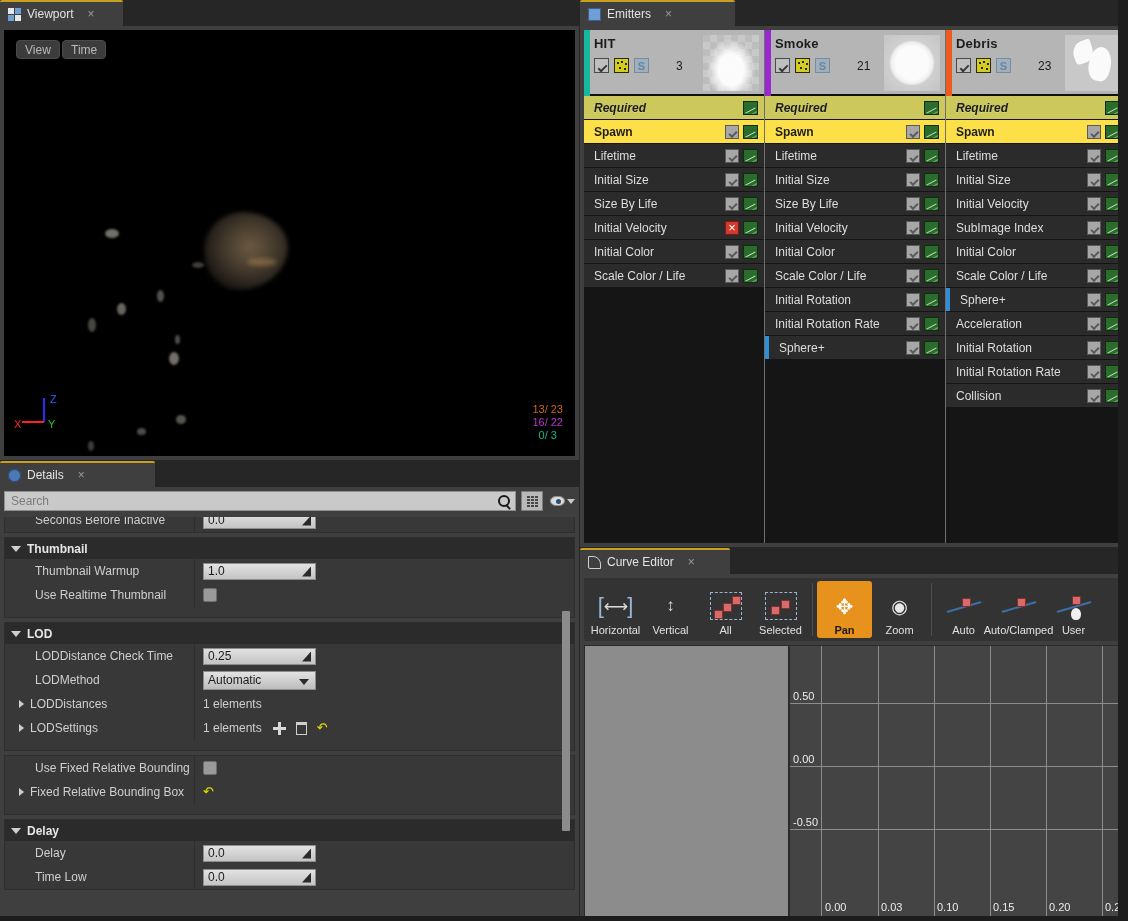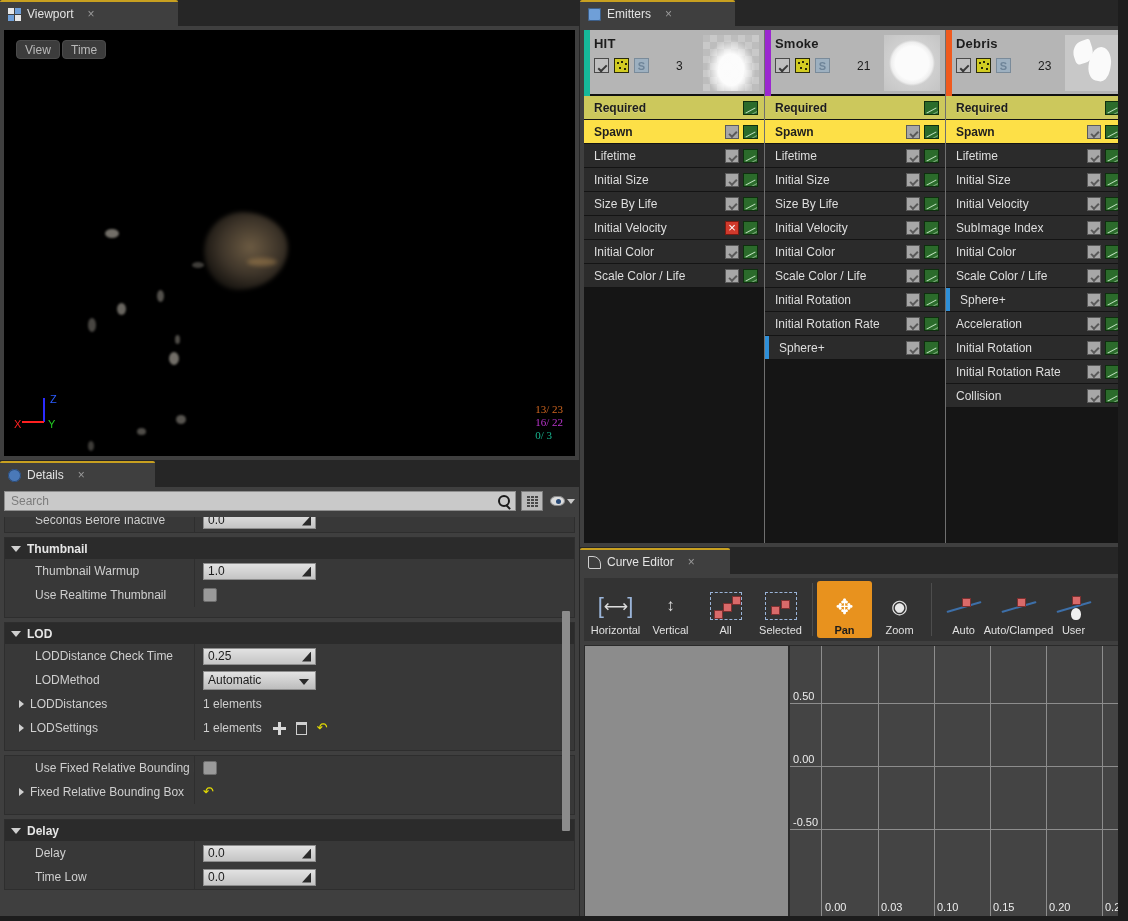--- a/index.html
+++ b/index.html
@@ -33,21 +33,21 @@
 
   .ico-emitters { background:#6f9fd8; border-radius:2px; width:11px;height:12px;
      box-shadow:inset 0 0 0 1px #3c5f8a;}
   .ico-details { width:13px;height:13px;border-radius:50%;background:#4a79b8;
      box-shadow:inset 0 0 0 1px #2a4a77; }
   .ico-curve { width:12px;height:12px;border:1px solid #cfcfcf;border-radius:0 8px 0 2px; }
 
   
   #viewport-panel { position:absolute; left:0; top:0; width:579px; height:460px; }
   #viewport-tabstrip { left:0; top:0; width:579px; }
-  #viewport-tab { width:178px; }
+  #viewport-tab { width:123px; }
   #viewport-body {
     position:absolute; left:0; top:26px; width:579px; height:434px;
     background:#3f3f3f; padding:4px;
   }
   #viewport-canvas {
     position:relative; width:100%; height:100%;
     background:#000; overflow:hidden;
   }
   .vp-btn {
     position:absolute; top:10px; height:19px; padding:0 8px;
@@ -62,22 +62,22 @@
   .pcl { position:absolute; border-radius:50%; background:#cfc9bd; filter:blur(1.2px); }
   .pcl.big {
     width:84px;height:78px; border-radius:46% 54% 60% 40%/50% 45% 55% 50%;
     background:radial-gradient(ellipse at 55% 45%, #6b5a42 0%, #3d3429 45%, #171410 75%, #060504 100%);
     filter:blur(2px);
   }
   .pcl.warm { background:#b28a52; }
 
   
   #vp-gizmo { position:absolute; left:10px; bottom:18px; width:60px; height:48px; }
-  #vp-stats { position:absolute; right:12px; bottom:14px; text-align:left;
-     font-family:Liberation Serif, serif; font-size:11px; line-height:13px; }
+  #vp-stats { position:absolute; right:12px; bottom:14px; text-align:center;
+     font-family:Liberation Sans, sans-serif; font-size:11px; line-height:13px; }
   .stat-o { color:#d1661f; }
   .stat-m { color:#b935cc; }
   .stat-t { color:#17b58f; }
 
   
   #details-panel { position:absolute; left:0; top:461px; width:579px; height:460px; }
   #details-tabstrip { left:0; top:0; width:579px; }
   #details-tab { width:155px; }
   #details-body { position:absolute; left:0; top:26px; width:579px; height:434px; background:#3f3f3f; padding:4px 4px 0 4px; }
 
@@ -197,21 +197,21 @@
      margin-right:4px; position:relative; }
   .mod .mchk::after{ content:""; position:absolute; left:3px;top:5px;width:6px;height:3px;
      border-left:2px solid #5a5a5a; border-bottom:2px solid #5a5a5a; transform:rotate(-45deg); }
   .mod .mchk.x { background:#d13a2c; border-color:#7a1a12; }
   .mod .mchk.x::after{ content:"\00D7"; position:static; border:0; transform:none;
      color:#fff; font-size:13px; line-height:12px; display:block; text-align:center; width:100%; }
   .mod .mcurve { width:15px;height:14px; margin-right:6px; background:#2b6b2b;
      border:1px solid #0e2f0e; position:relative; overflow:hidden; }
   .mod .mcurve::after{ content:""; position:absolute; left:1px; top:8px; width:11px;height:1px;
      background:#c8e8c8; transform:rotate(-28deg); box-shadow:0 4px 0 rgba(200,232,200,.5); }
-  .mod.required { background:#ccc85c; }
+  .mod.required { background:#ccc85c;font-style:italic; }
   .mod.required .mname { color:#1c1c1c; font-weight:bold; text-shadow:0 1px 0 rgba(255,255,255,.25); }
   .mod.spawn { background:#fde047; }
   .mod.spawn .mname { color:#1f1f1f; font-weight:bold; }
   .mod .sel-bar { position:absolute; left:0; top:0; width:4px; height:100%; background:#2e8fd8; }
 
   
   #curve-panel { position:absolute; left:580px; top:548px; width:548px; height:373px; }
   #curve-tabstrip { left:0; top:0; width:548px; }
   #curve-tab { width:150px; }
   #curve-body { position:absolute; left:0; top:26px; width:548px; height:347px;

